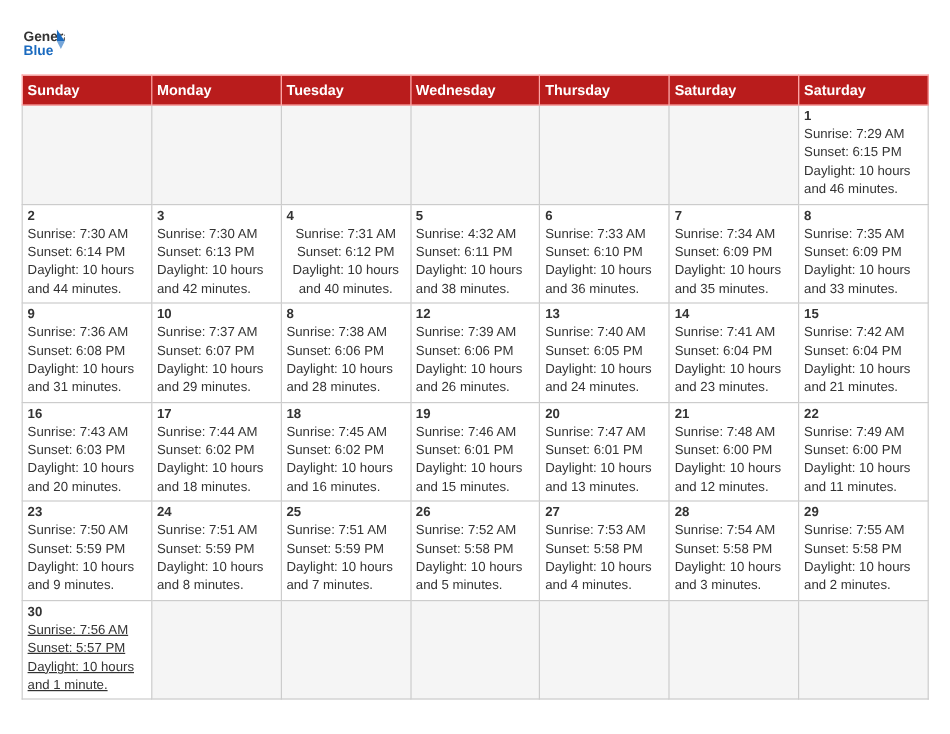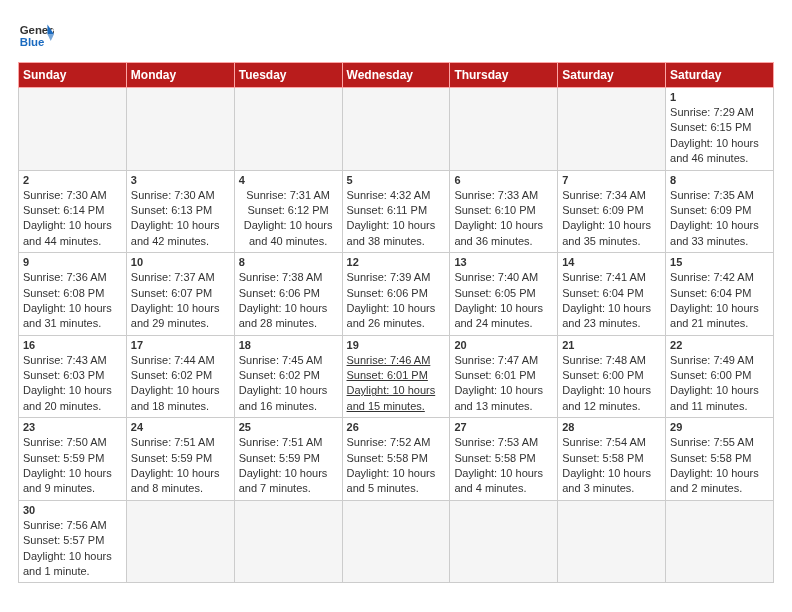--- a/index.html
+++ b/index.html
@@ -247,21 +247,21 @@
           </td>
           <td>
             <span class="day-num">18</span>
             <div class="day-info" style="white-space: pre-line;">Sunrise: 7:45 AM
 Sunset: 6:02 PM
 Daylight: 10 hours
 and 16 minutes.</div>
           </td>
           <td>
             <span class="day-num">19</span>
-            <div class="day-info" style="white-space: pre-line; text-decoration: underline;">Sunrise: 7:46 AM
+            <div class="day-info" style="white-space: pre-line;">Sunrise: 7:46 AM
 Sunset: 6:01 PM
 Daylight: 10 hours
 and 15 minutes.</div>
           </td>
           <td>
             <span class="day-num">20</span>
             <div class="day-info" style="white-space: pre-line;">Sunrise: 7:47 AM
 Sunset: 6:01 PM
 Daylight: 10 hours
 and 13 minutes.</div>
@@ -328,21 +328,21 @@
             <span class="day-num">29</span>
             <div class="day-info" style="white-space: pre-line;">Sunrise: 7:55 AM
 Sunset: 5:58 PM
 Daylight: 10 hours
 and 2 minutes.</div>
           </td>
         </tr>
         <tr>
           <td>
             <span class="day-num">30</span>
-            <div class="day-info" style="white-space: pre-line;">Sunrise: 7:56 AM
+            <div class="day-info" style="white-space: pre-line; text-decoration: underline;">Sunrise: 7:56 AM
 Sunset: 5:57 PM
 Daylight: 10 hours
 and 1 minute.</div>
           </td>
           <td class="empty"></td>
           <td class="empty"></td>
           <td class="empty"></td>
           <td class="empty"></td>
           <td class="empty"></td>
           <td class="empty"></td>

